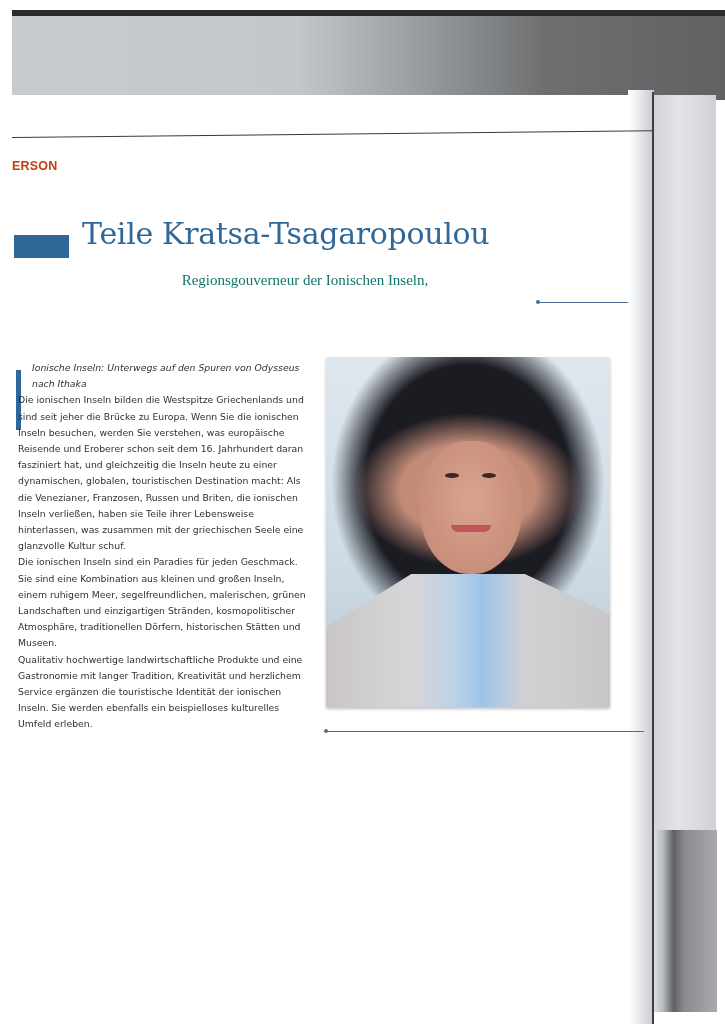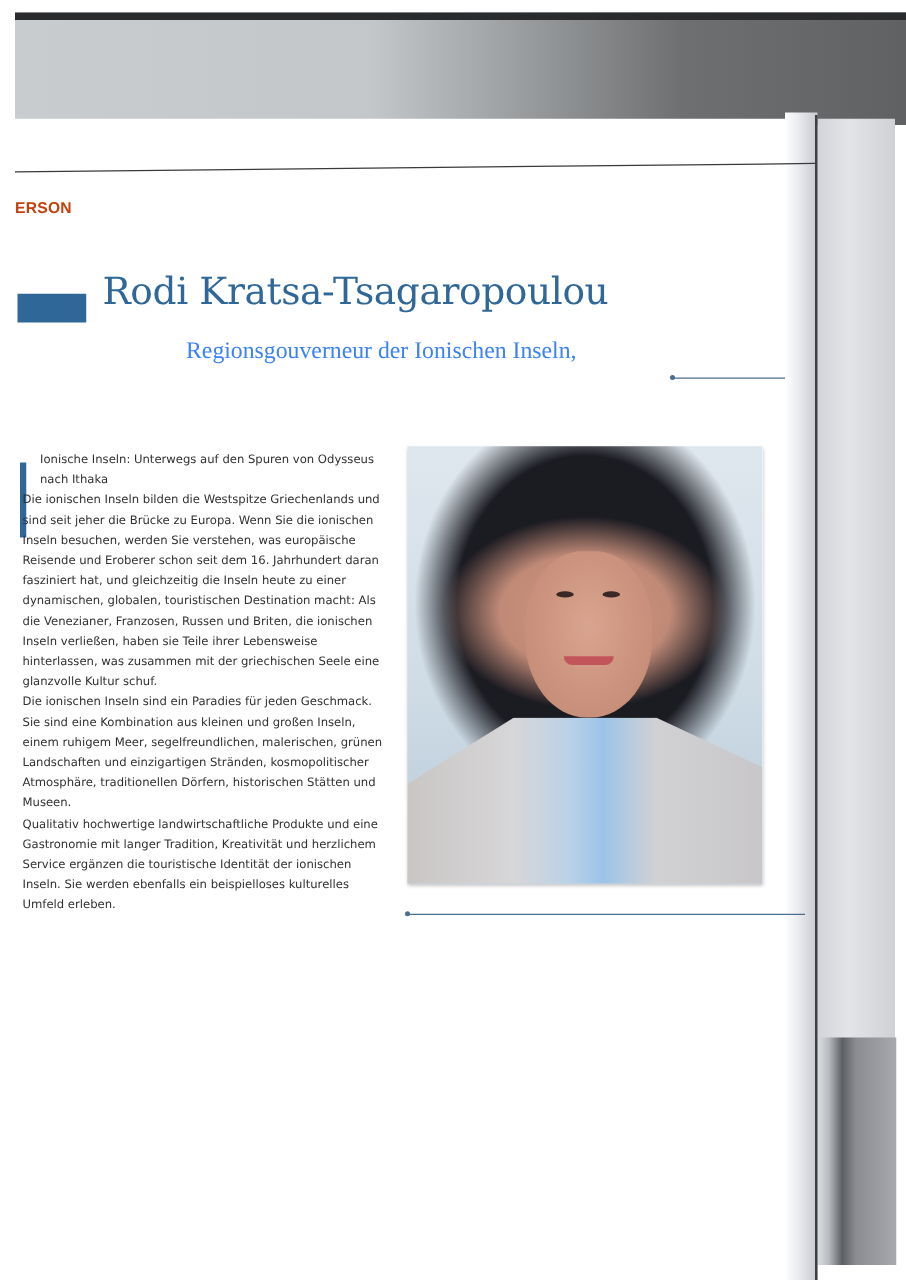--- a/index.html
+++ b/index.html
@@ -48,39 +48,39 @@
   .title-bar {
     position:absolute; left:14px; top:235px; width:55px; height:23px; background:#2f6898;
   }
   .title {
     position:absolute; left:82px; top:216px;
     font-family:"DejaVu Serif", serif; font-size:30px; color:#2f6898;
     letter-spacing:-0.3px; white-space:nowrap;
   }
   .subtitle {
     position:absolute; left:60px; top:268px; width:490px;
-    font-family:"Liberation Serif", serif; font-size:19px; color:#3b82f6;
+    font-family:"Liberation Serif", serif; font-size:15px; color:#0f766e;
     text-align:center; line-height:25px;
   }
   .subtitle-rule {
     position:absolute; left:538px; top:302px; width:90px; height:1px; background:#4a6e8e;
   }
   .subtitle-dot {
     position:absolute; left:536px; top:300px; width:4px; height:4px; border-radius:50%; background:#4a6e8e;
   }
   .article {
     position:absolute; left:18px; top:360px; width:296px;
     font-family:"DejaVu Sans", sans-serif; font-size:9.3px; line-height:16.2px;
     color:#303030;
   }
   .article p { margin:0; }
   .dropcap-bar {
     position:absolute; left:16px; top:370px; width:5px; height:60px; background:#2f6898;
   }
-  .lead { padding-left:14px; }
+  .lead { padding-left:14px;font-style:italic; }
   .photo {
     position:absolute; left:326px; top:357px; width:284px; height:350px;
     background:
       radial-gradient(ellipse 40% 22% at 50% 38%, #c99480 0%, #c08a77 60%, rgba(192,138,119,0) 100%),
       radial-gradient(ellipse 48% 45% at 50% 36%, #1b1b22 0%, #1b1b22 75%, rgba(27,27,34,0) 100%),
       linear-gradient(180deg,#dfe7ee 0%,#cfdce6 55%,#b6c9d7 100%);
     box-shadow:0 2px 3px rgba(0,0,0,0.25);
     overflow:hidden;
   }
   .photo .jacket {
@@ -111,21 +111,21 @@
 <div class="next-page"></div>
 <div class="next-page-bottom"></div>
 <div class="page"></div>
 <div class="page-edge"></div>
 <div class="page-edge-line"></div>
 
 <div class="rule-top"></div>
 <div class="section-label">ERSON</div>
 
 <div class="title-bar"></div>
-<div class="title">Rodi Kratsa-Tsagaropoulou</div>
+<div class="title">Teile Kratsa-Tsagaropoulou</div>
 
 <div class="subtitle">
   <div>Regionsgouverneur der Ionischen Inseln,</div>
 </div>
 <div class="subtitle-dot"></div>
 <div class="subtitle-rule"></div>
 
 <div class="dropcap-bar"></div>
 <div class="article">
   <p class="lead">Ionische Inseln: Unterwegs auf den Spuren von Odysseus nach Ithaka</p>

